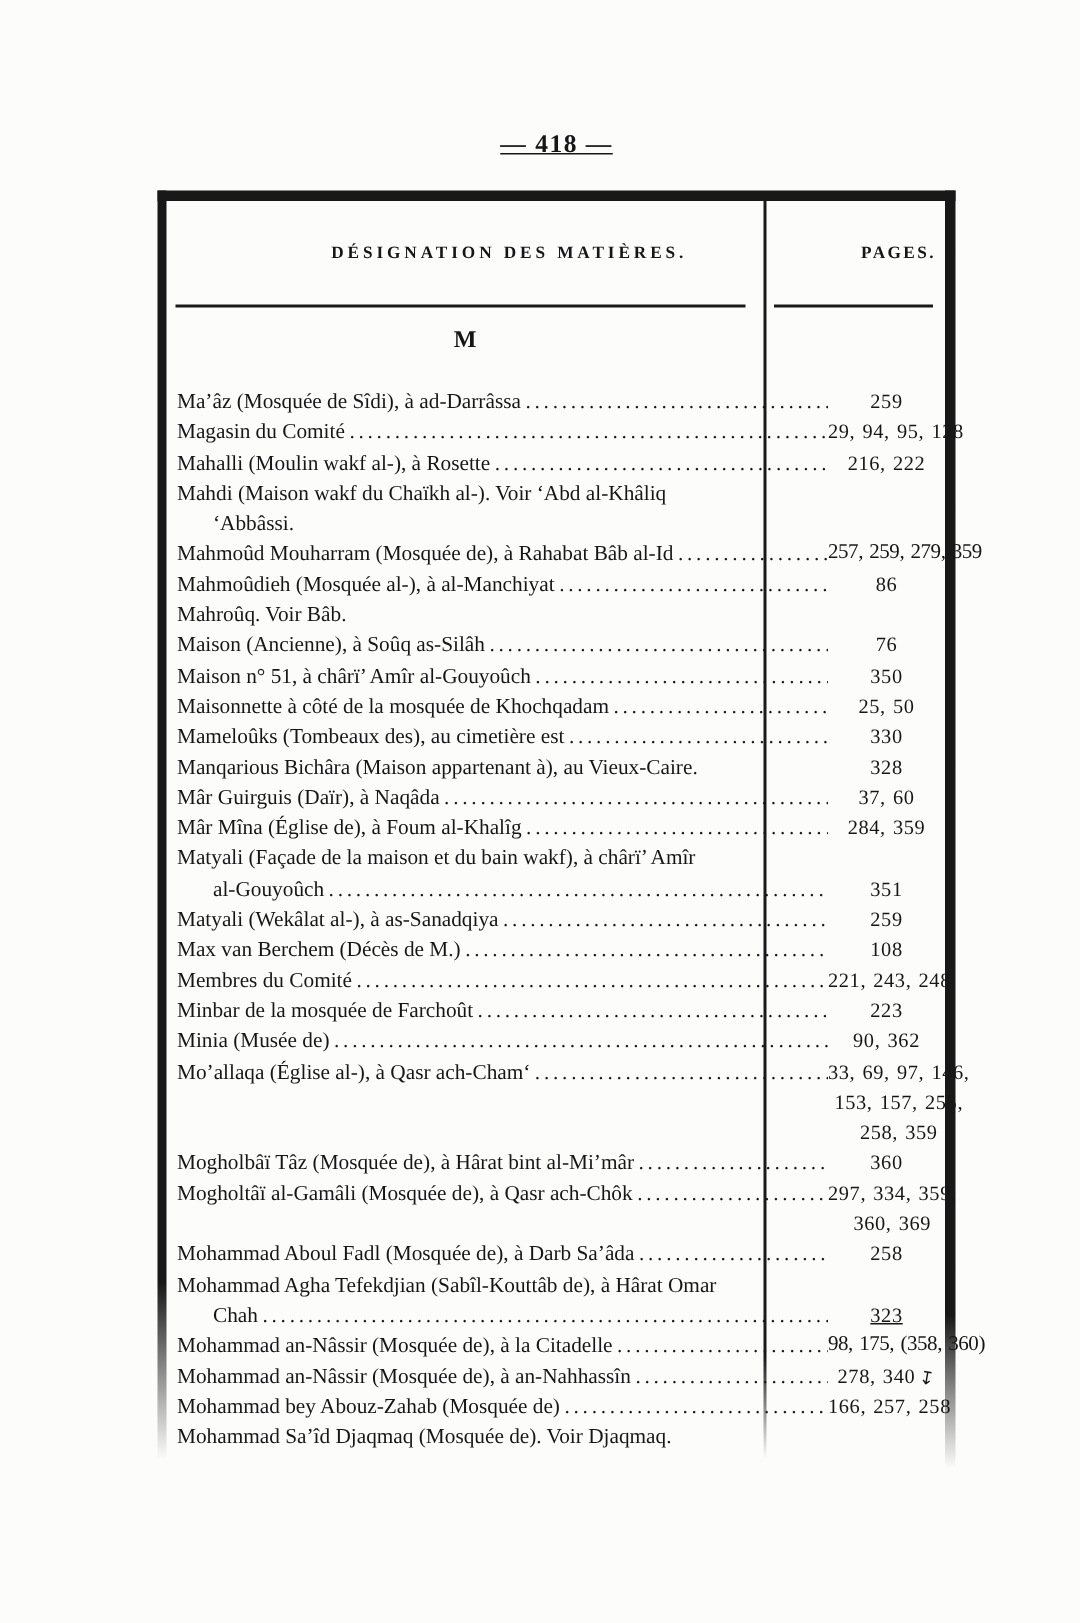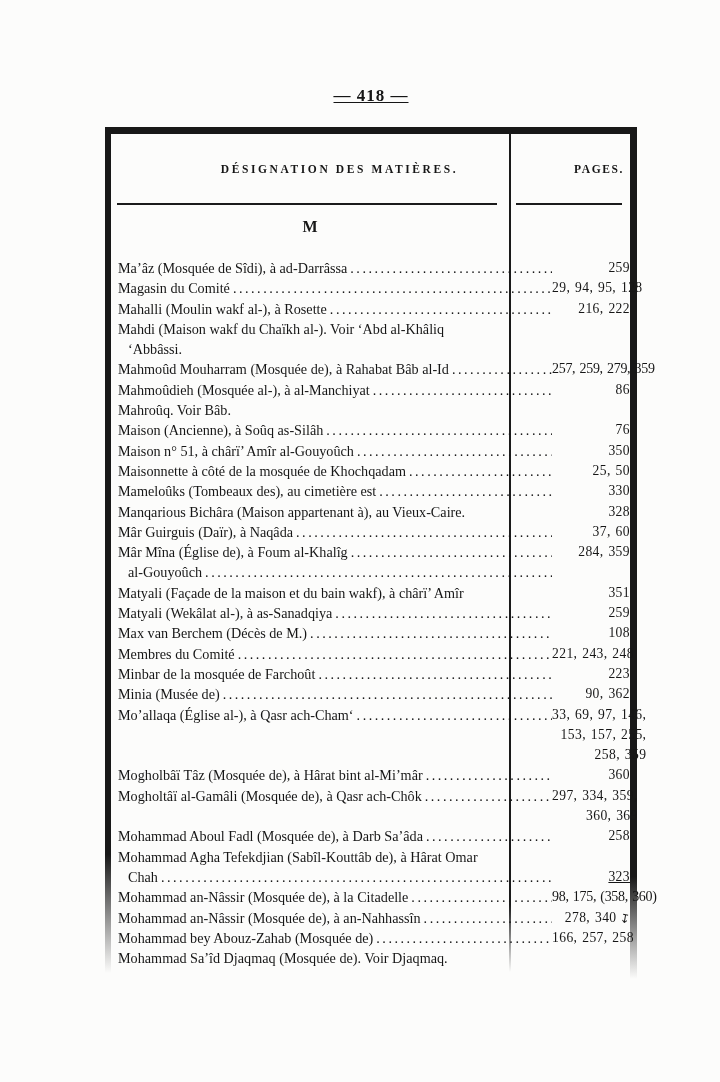--- a/index.html
+++ b/index.html
@@ -30,25 +30,25 @@
   .h-pages { flex:1; display:flex; align-items:center; justify-content:center;
              font-weight:bold; font-size:11.5px; letter-spacing:1.6px; }
   .section-letter { margin-top:14px; width:398px; height:20px; line-height:20px;
              text-align:center; font-weight:bold; font-size:16px; }
   .entries { margin-top:21px; }
 
   .row { display:flex; }
   .cell-des { width:441px; }
   .line { display:flex; align-items:baseline; height:20.3px; line-height:20.3px;
           white-space:nowrap; overflow:hidden; padding-left:7px; font-size:14.2px; }
-  .line.indent { padding-left:17px; }
+  .line.indent { padding-left:31px; }
   .txt { flex:0 0 auto; }
   .leader { flex:1 1 0; overflow:hidden; margin-left:3px; letter-spacing:2.5px; }
   .leader::after { content:"......................................................................................"; }
-  .cell-pages { flex:1; text-align:right; }
+  .cell-pages { flex:1; text-align:center; }
   .pages-line { height:20.3px; line-height:20.3px; font-size:13.6px;
                 letter-spacing:0.4px; word-spacing:1px; white-space:nowrap; }
   .pages-line.tight { letter-spacing:-0.3px; font-size:14px; }
   .pen-mark { font-family:"DejaVu Sans", sans-serif; display:inline-block;
               transform:rotate(10deg) translateY(1px); font-size:12px; margin-left:3px; }
 </style>
 </head>
 <body>
 
 <div class="folio">— 418 —</div>
@@ -212,26 +212,26 @@
             <span class="txt">Mâr Mîna (Église de), à Foum al-Khalîg</span>
             <span class="leader"></span>
           </div>
         </div>
         <div class="cell-pages">
           <div class="pages-line">284, 359</div>
         </div>
       </div>
       <div class="row">
         <div class="cell-des">
+          <div class="line">
+            <span class="txt">Matyali (Façade de la maison et du bain wakf), à chârï’ Amîr</span>
+          </div>
           <div class="line indent">
             <span class="txt">al-Gouyoûch</span>
             <span class="leader"></span>
-          </div>
-          <div class="line">
-            <span class="txt">Matyali (Façade de la maison et du bain wakf), à chârï’ Amîr</span>
           </div>
         </div>
         <div class="cell-pages" style="padding-top: 20.3px;">
           <div class="pages-line">351</div>
         </div>
       </div>
       <div class="row">
         <div class="cell-des">
           <div class="line">
             <span class="txt">Matyali (Wekâlat al-), à as-Sanadqiya</span>

